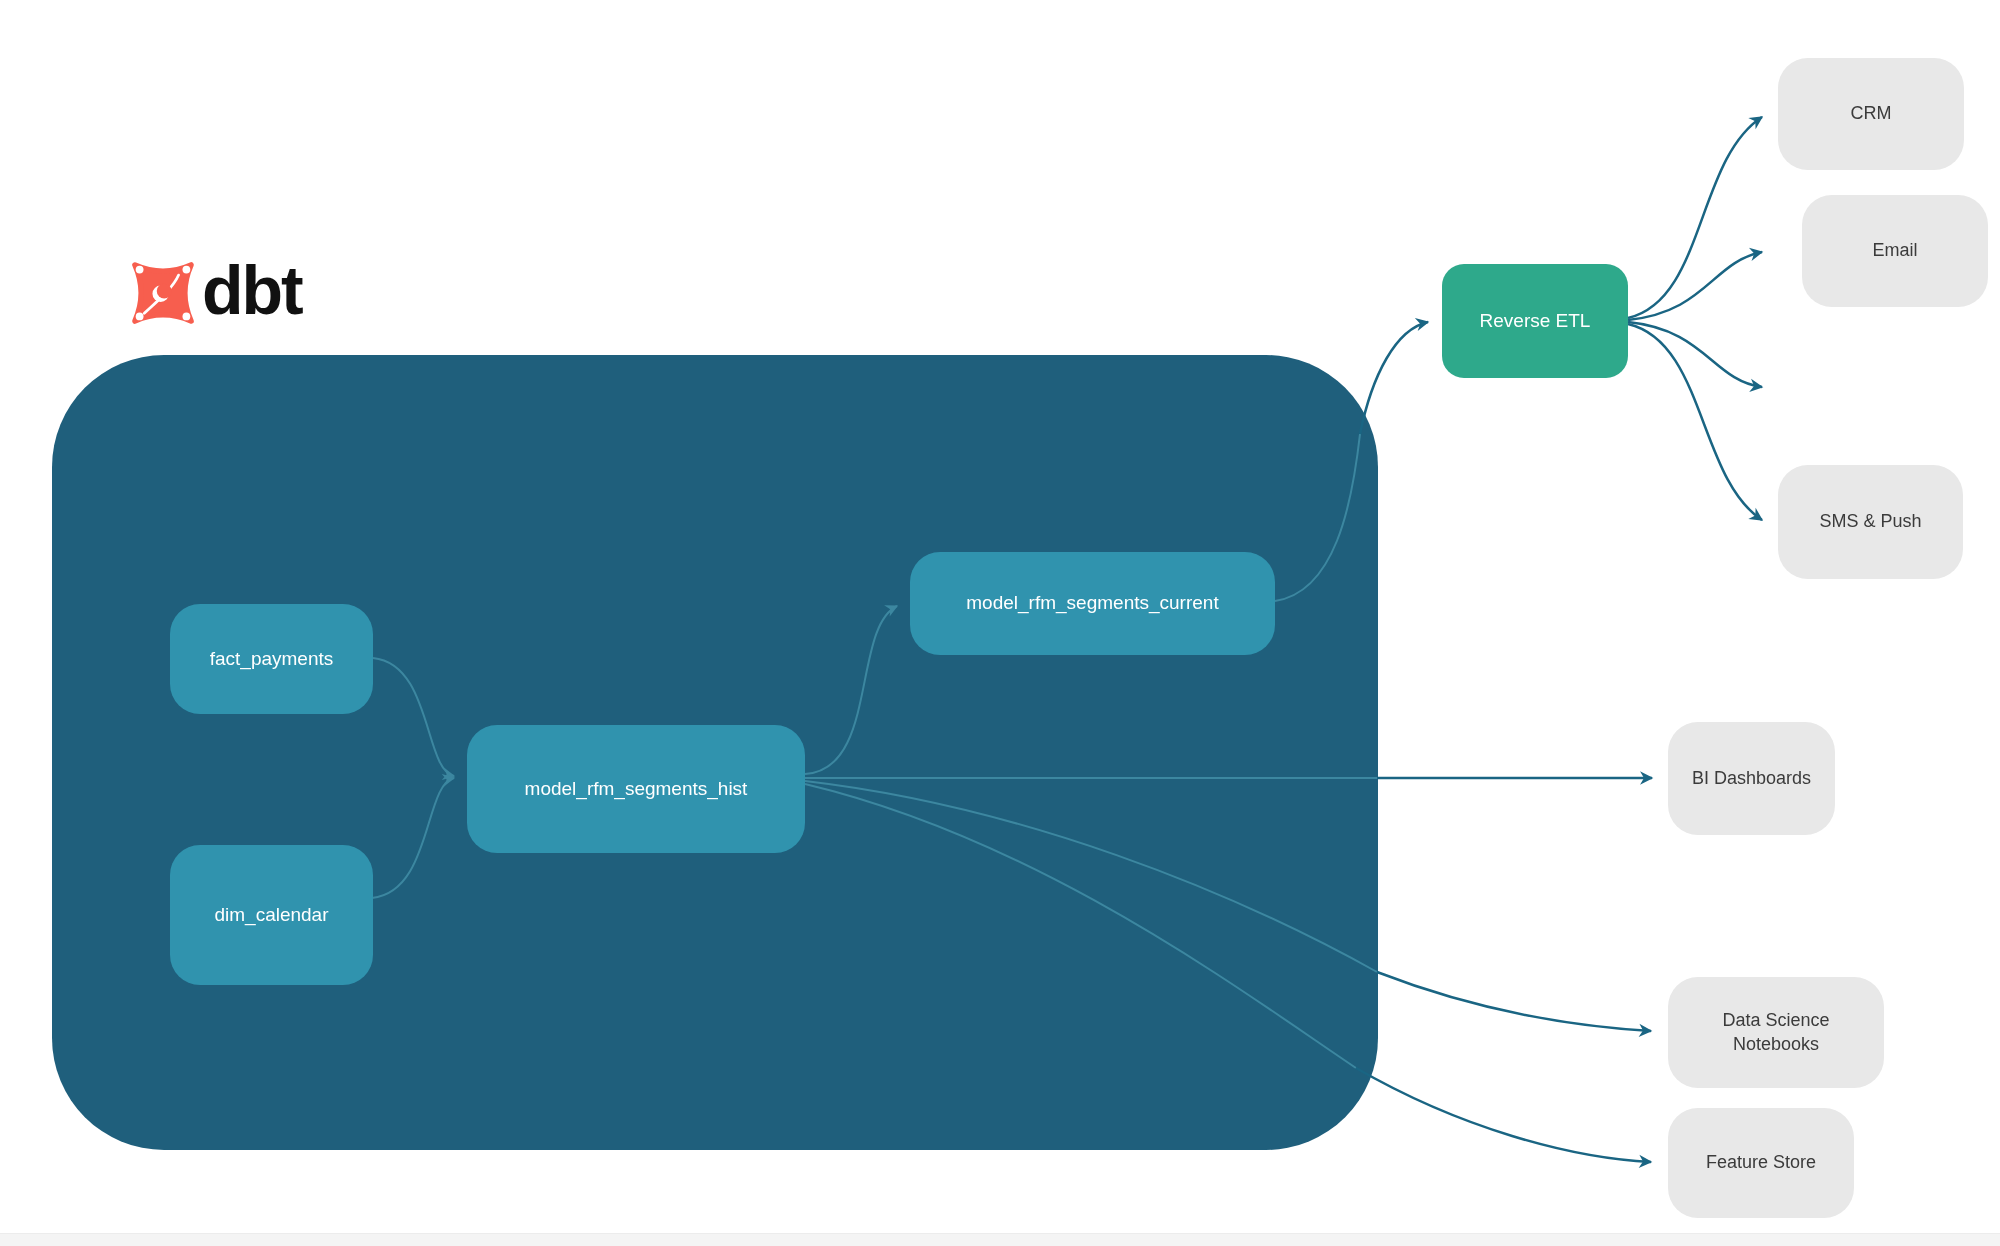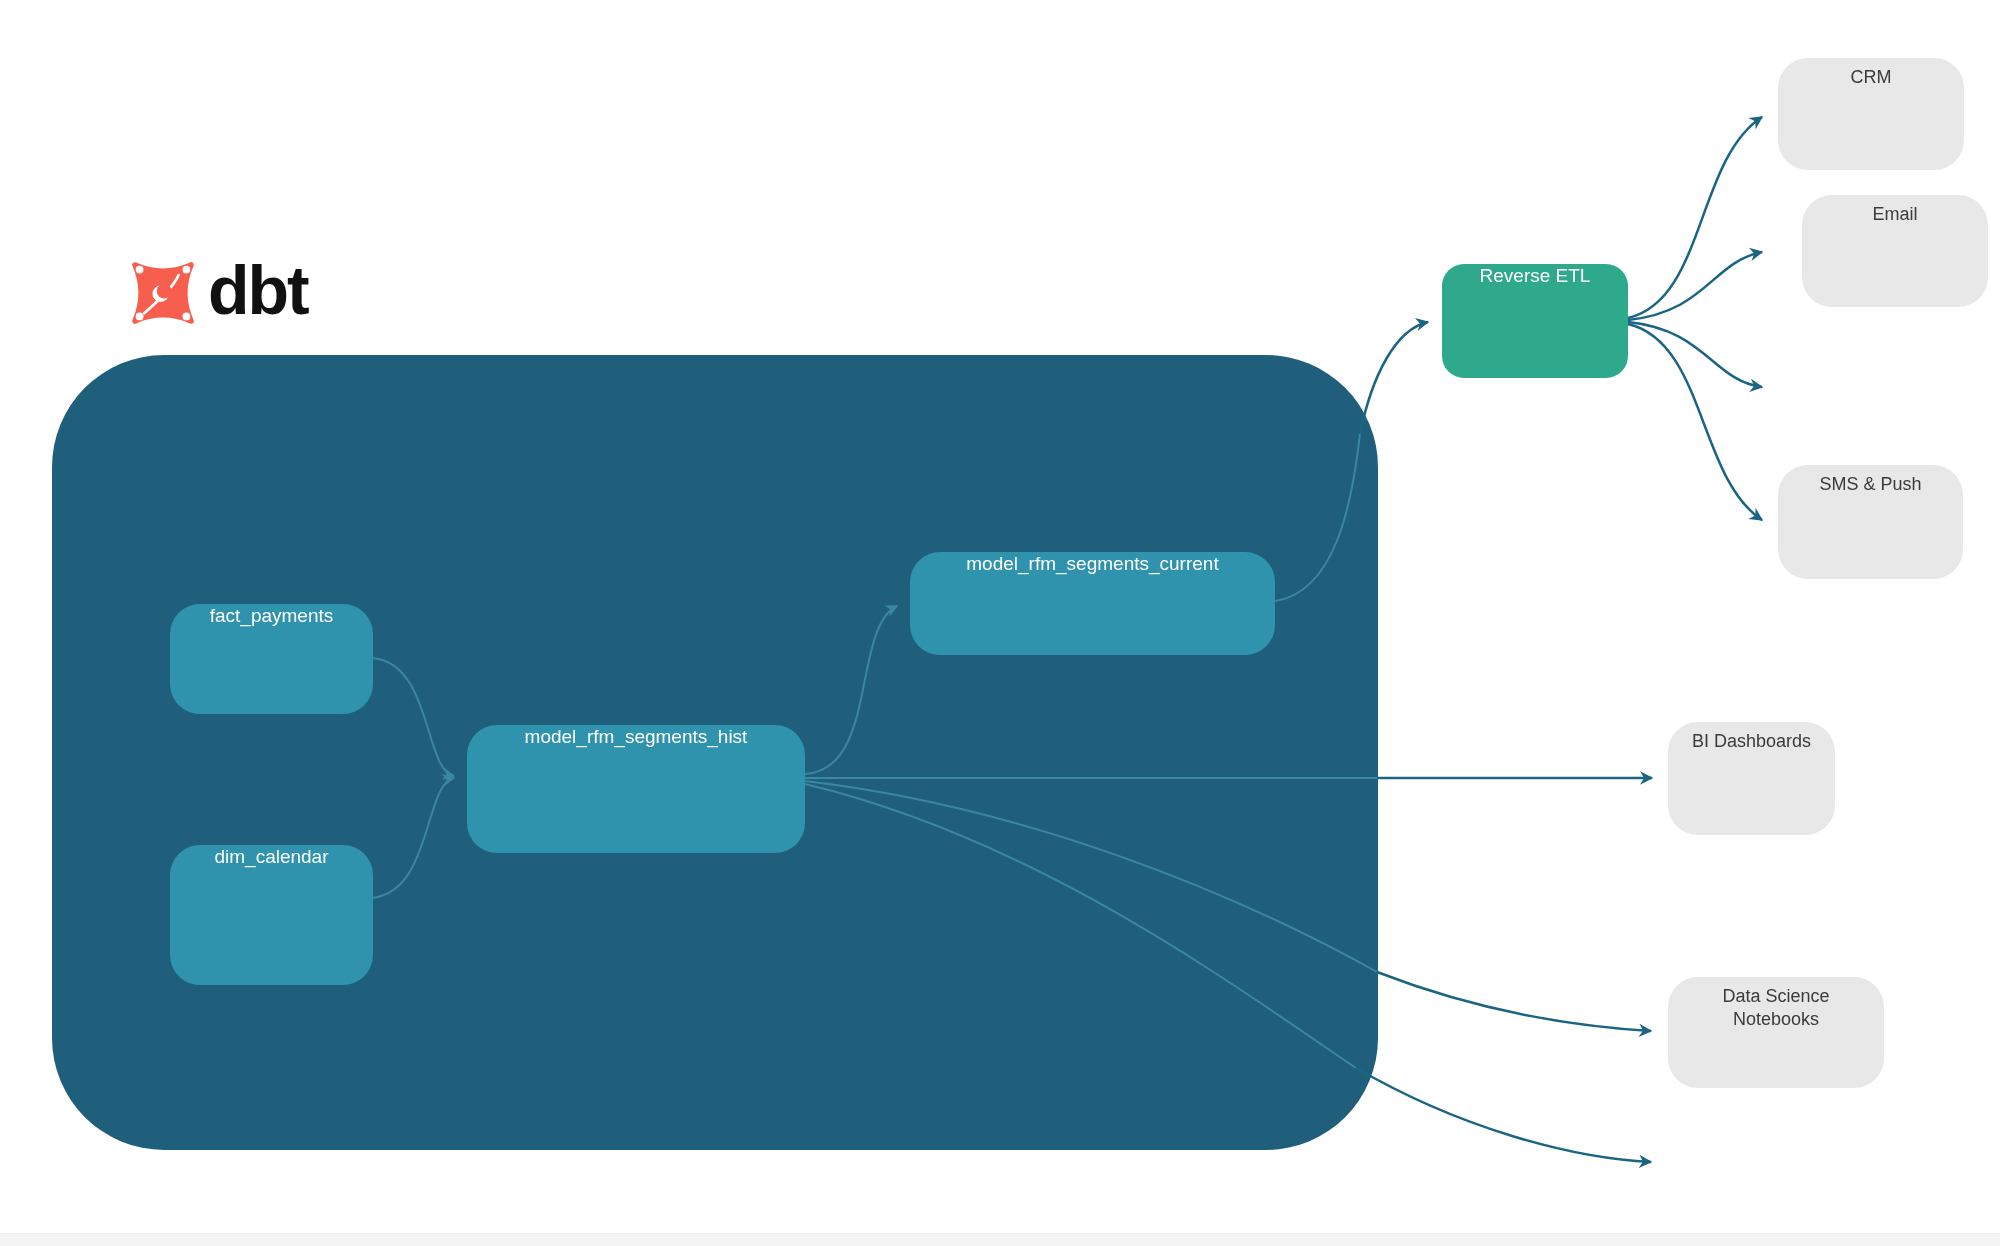--- a/index.html
+++ b/index.html
@@ -17,40 +17,40 @@
     --brand-text:#111111;
     --footer-band:#f4f4f4;
   }
   *{margin:0;padding:0;box-sizing:border-box;}
   html,body{background:var(--page-bg);}
   body{font-family:"Liberation Sans","DejaVu Sans",sans-serif;}
   .stage{
     position:relative;width:2000px;height:1246px;background:var(--page-bg);overflow:hidden;
   }
   
-  .logo{position:absolute;left:124px;top:254px;display:flex;align-items:center;gap:6px;}
+  .logo{position:absolute;left:124px;top:254px;display:flex;align-items:center;gap:0;}
   .logo-icon{width:78px;height:78px;display:block;}
   .brand-word{
     font-size:68px;font-weight:900;color:var(--brand-text);
     letter-spacing:-2px;line-height:1;transform:translateY(-3px);
   }
   
   .dbt-container{
     position:absolute;left:52px;top:355px;width:1326px;height:795px;
     background:var(--container-bg);border-radius:112px;
   }
   
   svg.edges{position:absolute;left:0;top:0;width:2000px;height:1246px;z-index:2;}
   .edge-in{fill:none;stroke:var(--edge-inner);stroke-width:2px;}
   .edge-out{fill:none;stroke:var(--edge-outer);stroke-width:2.5px;}
   .arrow-in-fill{fill:var(--edge-inner);}
   .arrow-out-fill{fill:var(--edge-outer);}
   
   .node{
-    position:absolute;z-index:3;display:flex;justify-content:center;
+    position:absolute;z-index:3;display:flex;align-items:center;justify-content:center;
     text-align:center;line-height:1.3;
   }
   .node.teal{background:var(--node-bg);color:var(--node-text);border-radius:30px;font-size:19px;}
   .node.etl{background:var(--etl-bg);color:var(--etl-text);border-radius:22px;font-size:19px;}
   .node.dest{background:var(--dest-bg);color:var(--dest-text);border-radius:30px;font-size:18px;padding:8px 12px;}
   
   .footer-band{
     position:absolute;left:0;right:0;bottom:0;height:13px;z-index:1;
     background:var(--footer-band);border-top:1px solid #ececec;
   }
@@ -129,15 +129,18 @@
   </div>
   <div class="node dest" style="left:1778px;top:465px;width:185px;height:114px;">
     <span>SMS &amp; Push</span>
   </div>
   <div class="node dest" style="left:1668px;top:722px;width:167px;height:113px;">
     <span>BI Dashboards</span>
   </div>
   <div class="node dest" style="left:1668px;top:977px;width:216px;height:111px;">
     <span>Data Science Notebooks</span>
   </div>
+  <div class="node dest" style="left:1668px;top:1108px;width:186px;height:110px;">
+    <span>Feature Store</span>
+  </div>
 
   <div class="footer-band"></div>
 </div>
 
 </body></html>

